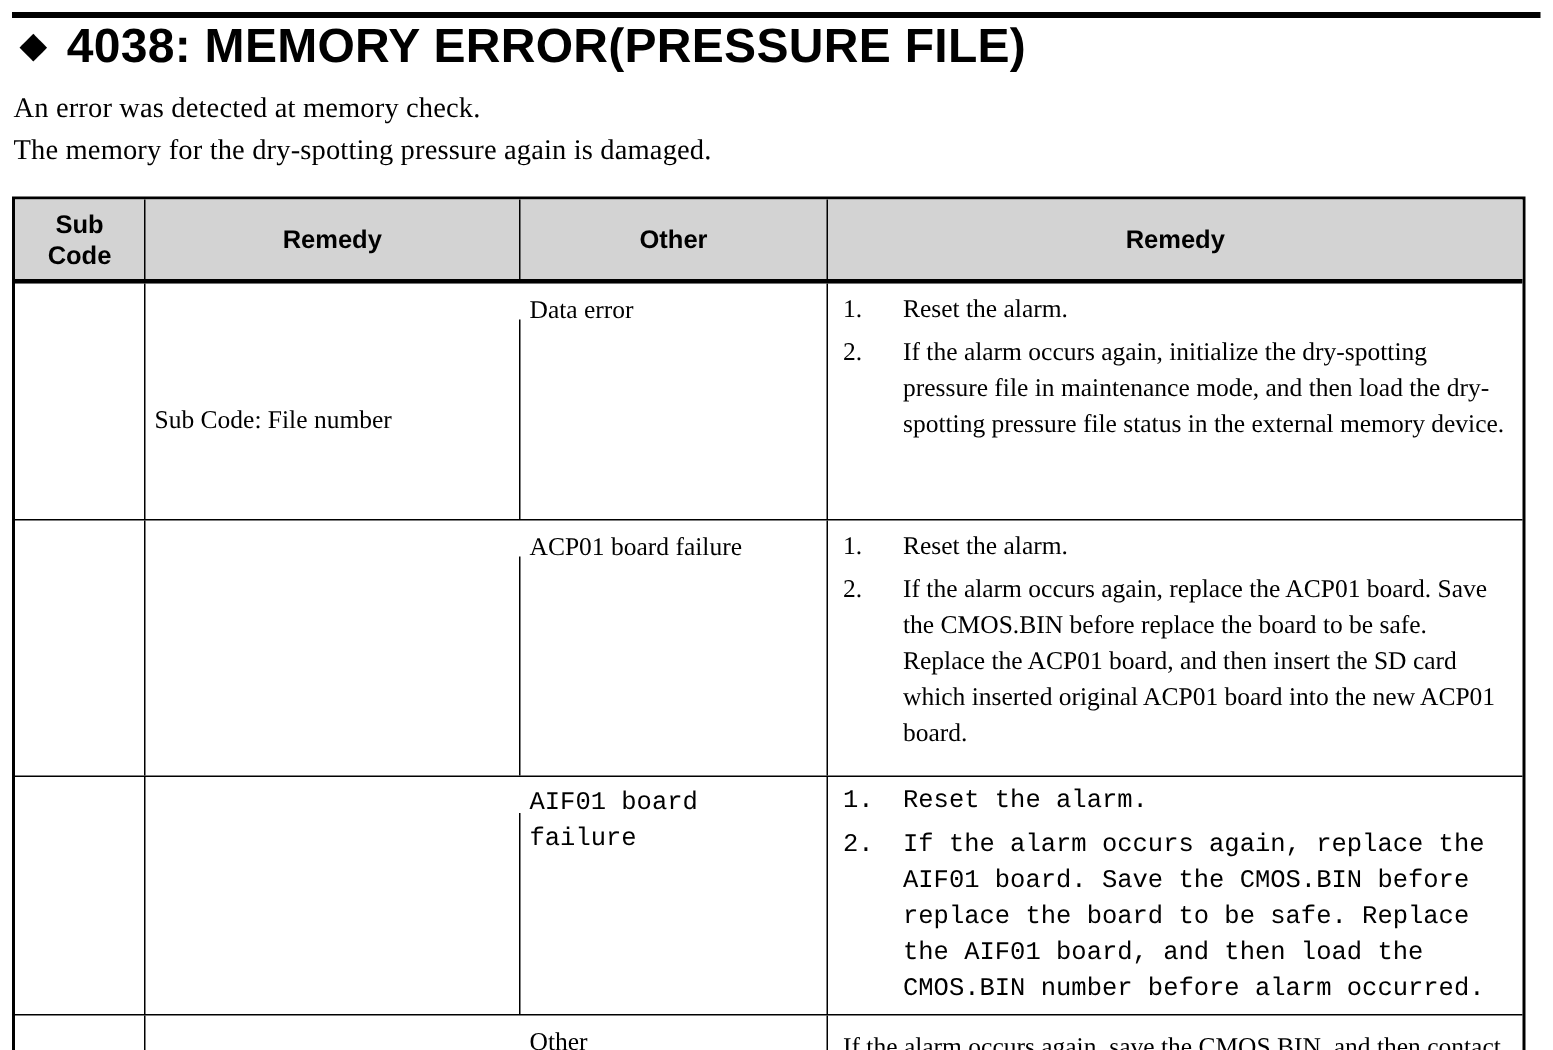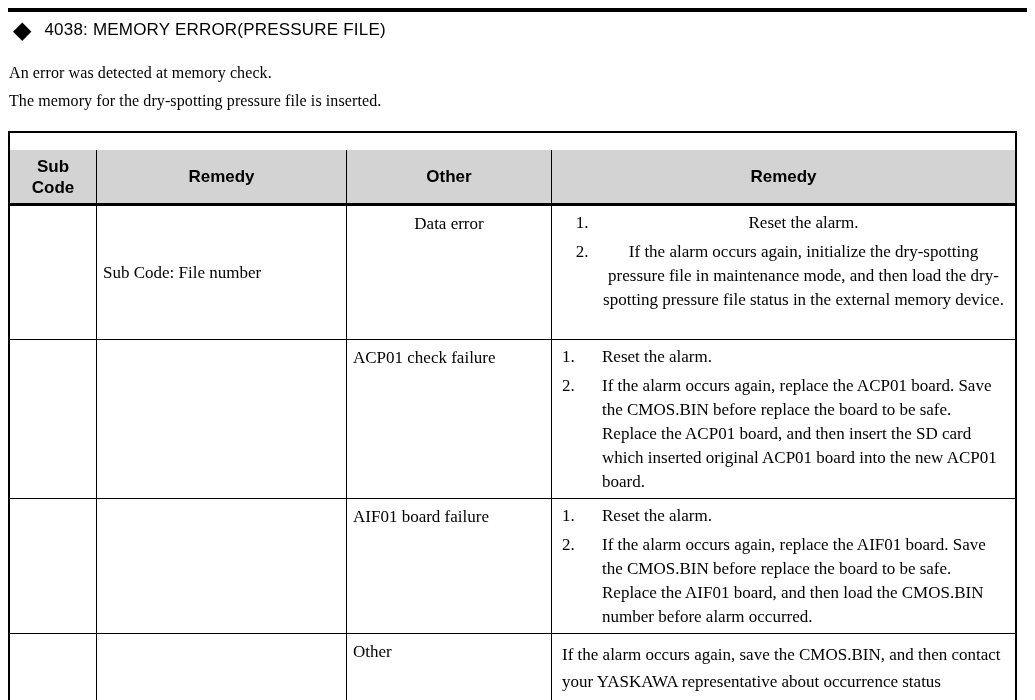--- a/index.html
+++ b/index.html
@@ -20,73 +20,72 @@
   .title-row {
     position: absolute; left: 13px; top: 15px;
     display: flex; align-items: center; gap: 13px;
   }
   .diamond {
     font-size: 24px; line-height: 1;
     font-family: "DejaVu Sans", sans-serif;
   }
   .alarm-title {
     font-family: "Liberation Sans", sans-serif;
-    font-weight: normal; font-size: 17px; line-height: 30px;
+    font-weight: bold; font-size: 32px; line-height: 30px;
     letter-spacing: 0.2px;
     white-space: nowrap;
   }
 
   .desc {
     position: absolute; left: 9px; top: 59px;
-    font-size: 16px; line-height: 28px;
+    font-size: 19px; line-height: 28px;
     letter-spacing: 0.1px;
   }
 
   .alarm-table {
     position: absolute; left: 8px; top: 131px;
     width: 1009px;
     border: 2px solid #000;
     border-bottom-width: 3px;
     background: #fff;
   }
   .trow {
     display: grid;
     grid-template-columns: 87px 250px 205px 1fr;
     border-bottom: 1.5px solid #000;
   }
   .trow:last-child { border-bottom: none; }
 
   .thead {
     background: #d3d3d3;
     border-bottom: 3px solid #000;
-    margin-top: 17px;
   }
   .th {
     min-height: 53px;
     display: flex; align-items: center; justify-content: center;
     text-align: center;
     font-family: "Liberation Sans", sans-serif;
     font-weight: bold; font-size: 17px; line-height: 21px;
     white-space: pre-line;
     border-right: 1.5px solid #000;
   }
   .th:last-child { border-right: none; }
 
   .td {
     border-right: 1.5px solid #000;
     font-size: 17px; line-height: 24px;
   }
   .td:last-child { border-right: none; }
 
-  .row-1 .td { min-height: 133px; text-align: center; }
+  .row-1 .td { min-height: 133px; }
   .row-2 .td { min-height: 146px; }
-  .row-3 .td { min-height: 129px; }
+  .row-3 .td { min-height: 129px; font-family: Liberation Mono, monospace; }
   .row-4 .td { min-height: 80px; }
 
-  .cell-meaning { display: flex; align-items: center; padding: 4px 6px; }
+  .cell-meaning { display: flex; align-items: center; padding: 4px 6px; margin-top: 24px; }
   .cell-cause   { padding: 6px 6px 4px 6px; }
 
   .cell-remedy  { padding: 5px 10px 4px 10px; }
   .remedy-item {
     display: grid; grid-template-columns: 40px 1fr;
     margin-top: 5px;
   }
   .remedy-item:first-child { margin-top: 0; }
   .remedy-note { padding-top: 2px; line-height: 27px; }
 </style>
@@ -97,21 +96,21 @@
 
   <div class="top-rule"></div>
 
   <div class="title-row">
     <span class="diamond">◆</span>
     <h1 class="alarm-title">4038: MEMORY ERROR(PRESSURE FILE)</h1>
   </div>
 
   <div class="desc">
     <div>An error was detected at memory check.</div>
-    <div>The memory for the dry-spotting pressure file is inserted.</div>
+    <div>The memory for the dry-spotting pressure again is damaged.</div>
   </div>
 
   <div class="alarm-table">
 
     <div class="trow thead">
       <div class="th">Sub
 Code</div>
       <div class="th">Remedy</div>
       <div class="th">Other</div>
       <div class="th">Remedy</div>
@@ -133,21 +132,21 @@
           <span class="txt">If the alarm occurs again, initialize the dry-spotting pressure file in maintenance mode, and then load the dry-spotting pressure file status in the external memory device.</span>
         </div>
       </div>
     </div>
 
     <div class="trow row-2">
       <div class="td cell-subcode"></div>
       <div class="td cell-meaning">
         <span></span>
       </div>
-      <div class="td cell-cause">ACP01 check failure</div>
+      <div class="td cell-cause">ACP01 board failure</div>
       <div class="td cell-remedy">
         <div class="remedy-item">
           <span class="num">1.</span>
           <span class="txt">Reset the alarm.</span>
         </div>
         <div class="remedy-item">
           <span class="num">2.</span>
           <span class="txt">If the alarm occurs again, replace the ACP01 board. Save the CMOS.BIN before replace the board to be safe. Replace the ACP01 board, and then insert the SD card which inserted original ACP01 board into the new ACP01 board.</span>
         </div>
       </div>

